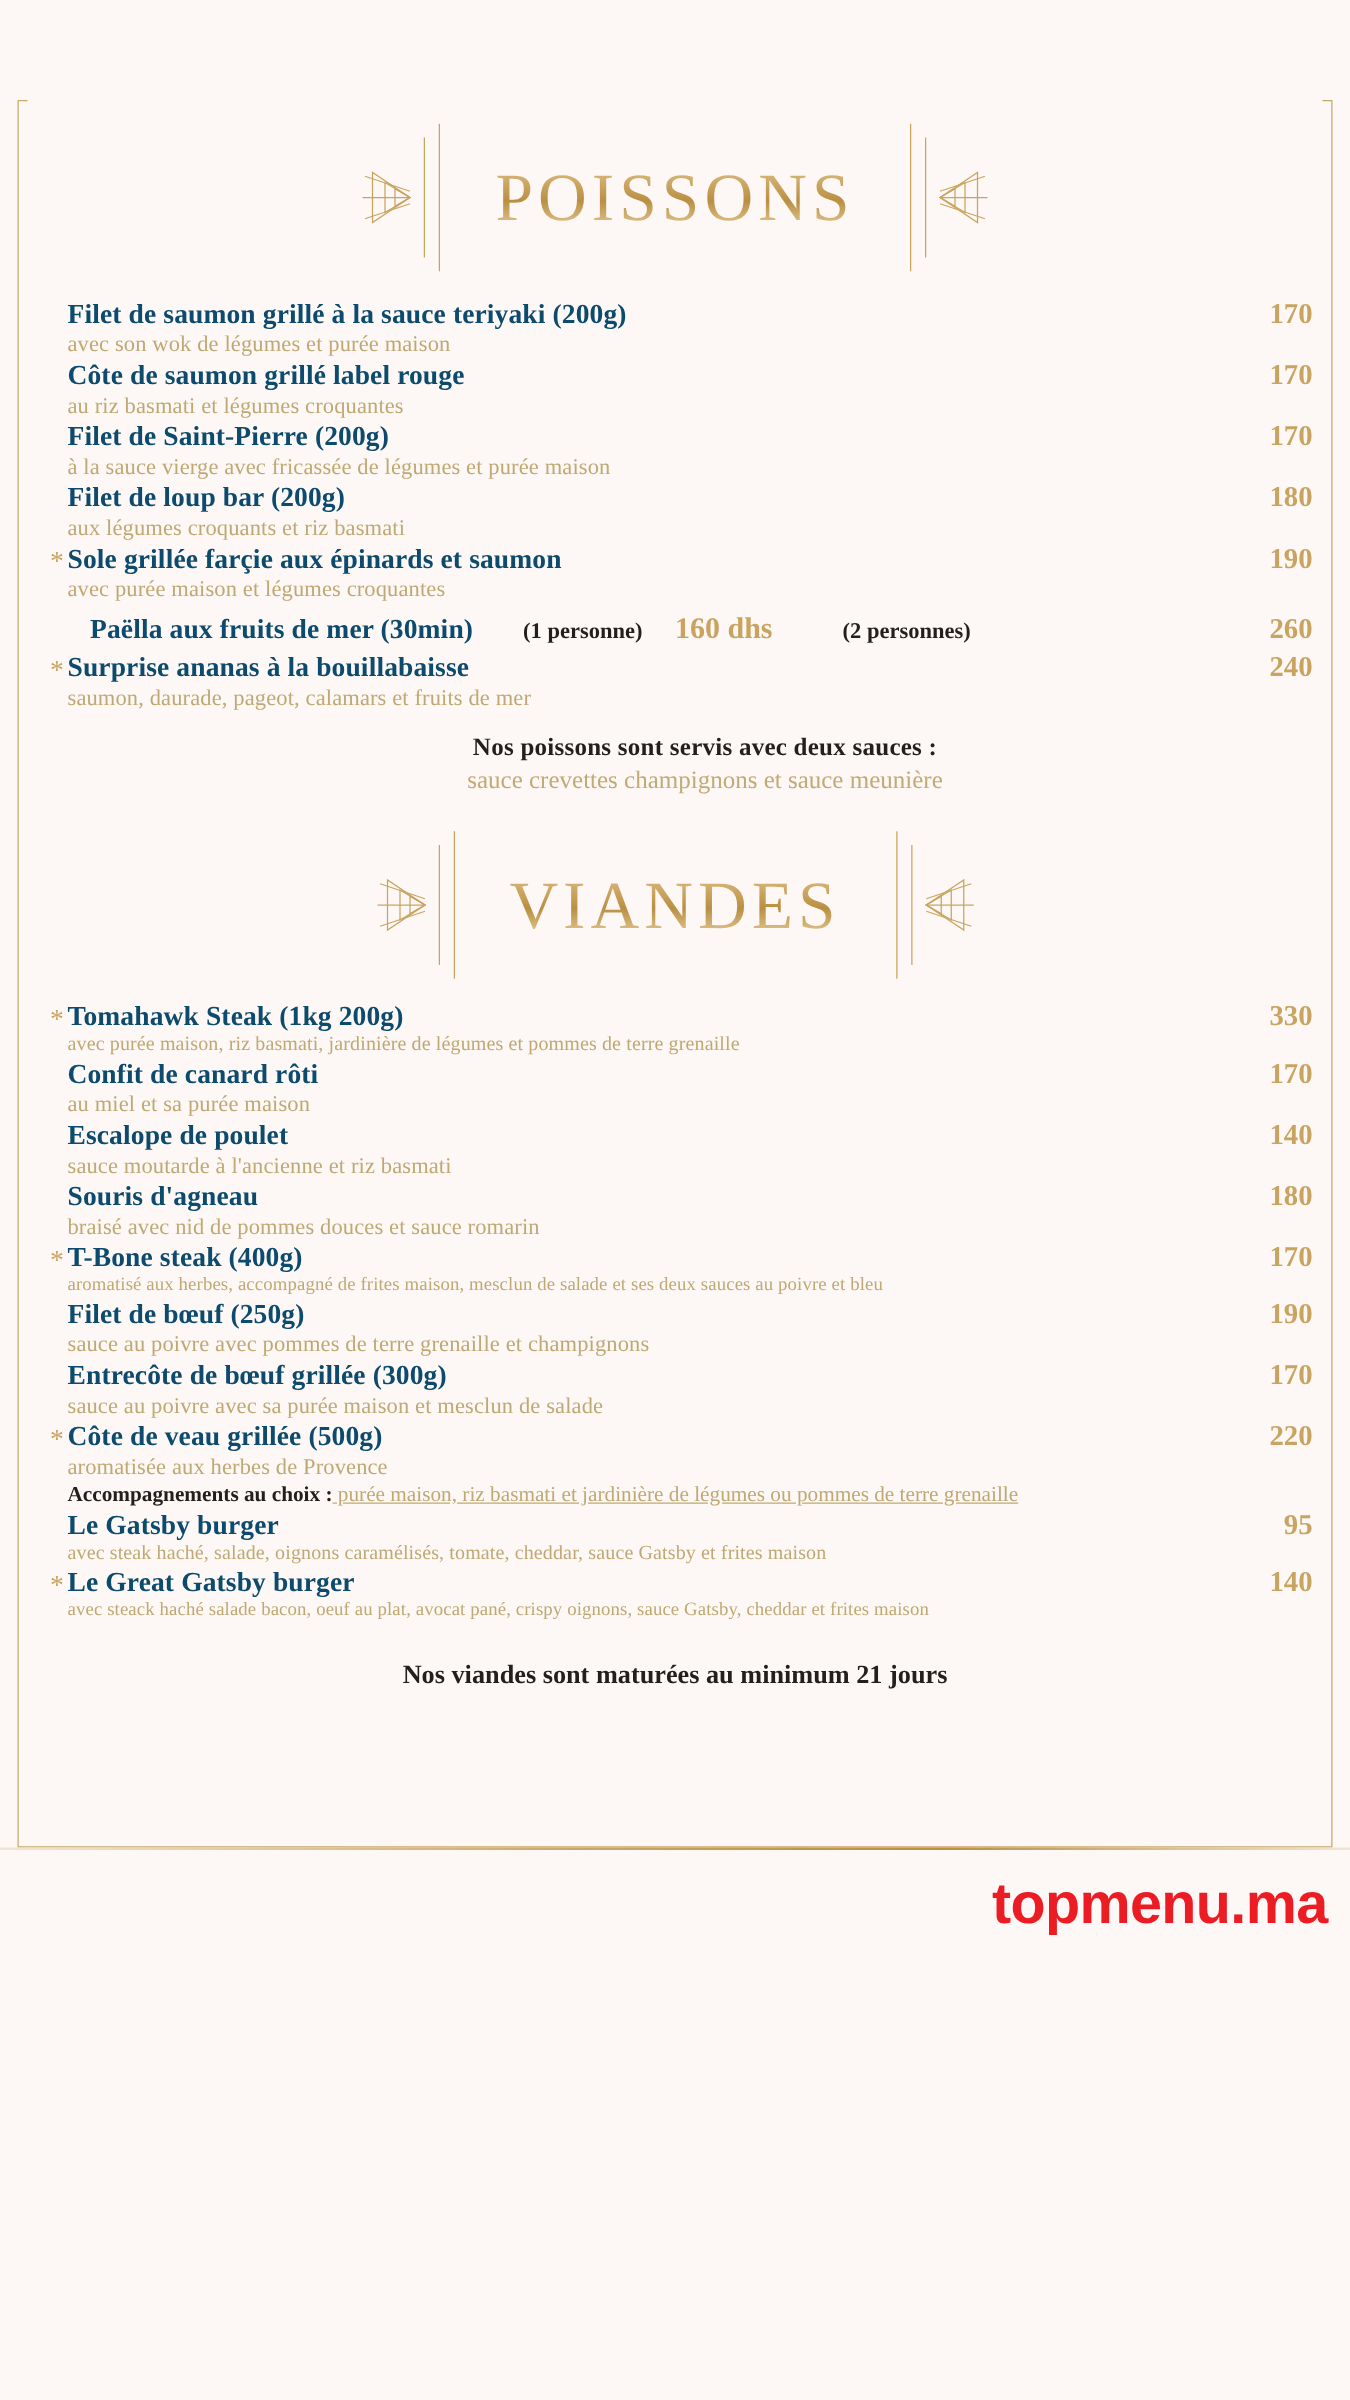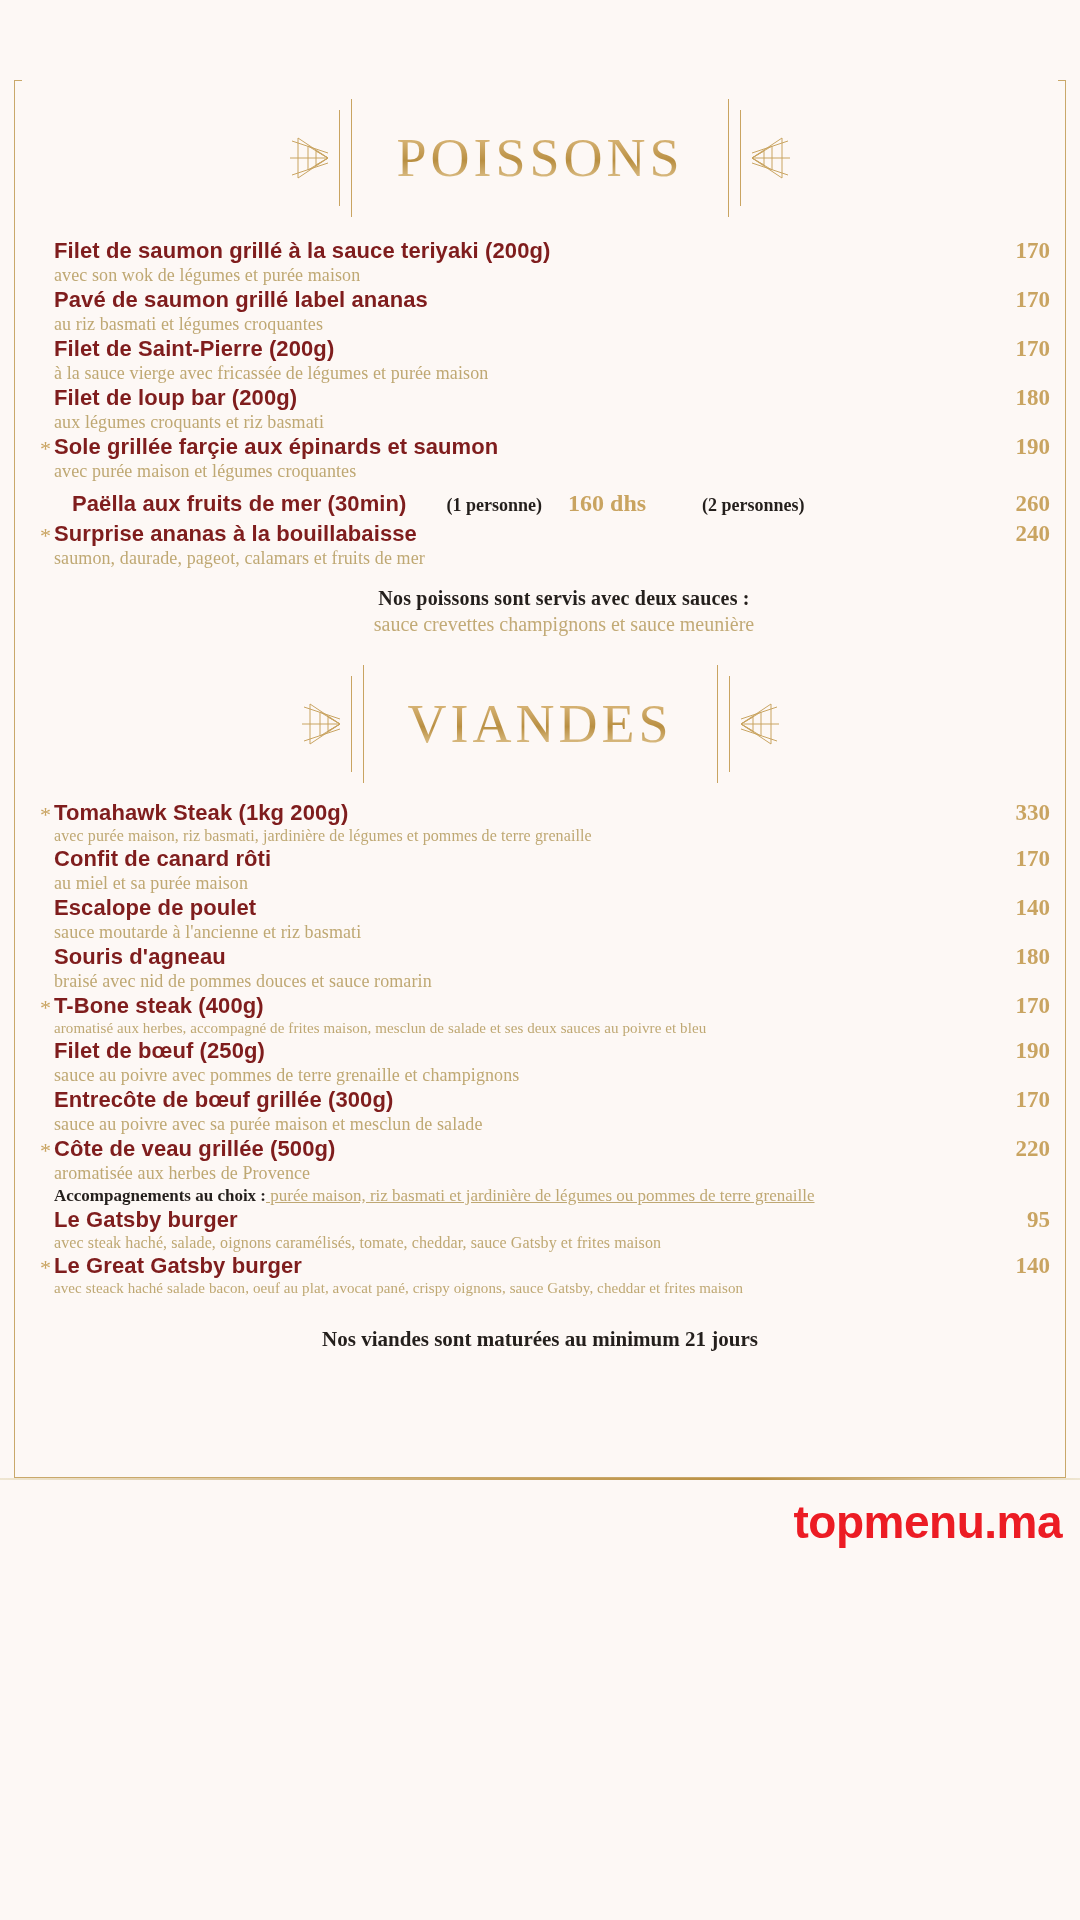--- a/index.html
+++ b/index.html
@@ -105,24 +105,24 @@
     color: #c9a461;
     font-size: 22px;
     width: 14px;
     flex: 0 0 14px;
     line-height: 1;
     position: relative;
     top: 2px;
   }
   .star.empty { color: transparent; }
   .dish {
-    font-family: Liberation Sans, sans-serif;
+    font-family: Liberation Serif, serif;
     font-weight: bold;
     font-size: 22px;
-    color: #7f1d1d;
+    color: #0c4a6e;
     letter-spacing: 0.1px;
     white-space: nowrap;
   }
   .desc {
     font-family: "Liberation Serif", serif;
     font-size: 18px;
     color: #bfa873;
     margin-left: 14px;
     margin-top: 1px;
     letter-spacing: 0.1px;
@@ -286,21 +286,21 @@
         </div>
         <span class="price">170</span>
       </div>
       <div class="desc">avec son wok de légumes et purée maison</div>
     </div>
 
     <div class="row">
       <div class="row-main">
         <div class="name-wrap">
           <span class="star empty">*</span>
-          <span class="dish">Pavé de saumon grillé label ananas</span>
+          <span class="dish">Côte de saumon grillé label rouge</span>
         </div>
         <span class="price">170</span>
       </div>
       <div class="desc">au riz basmati et légumes croquantes</div>
     </div>
 
     <div class="row">
       <div class="row-main">
         <div class="name-wrap">
           <span class="star empty">*</span>

